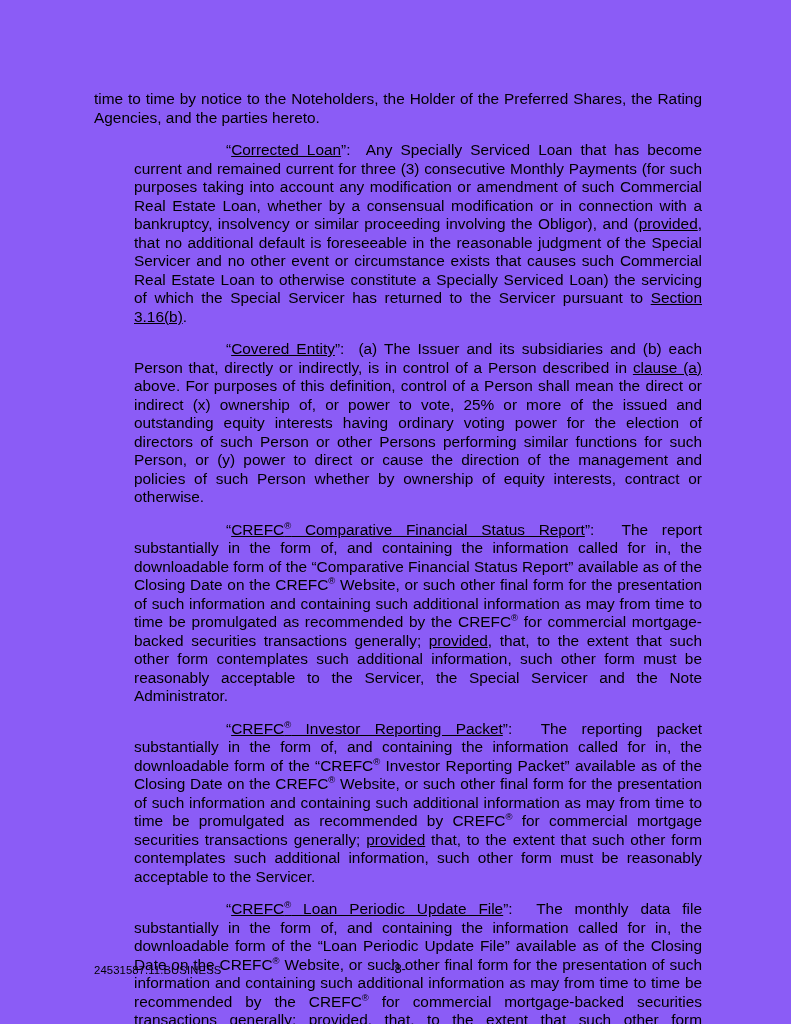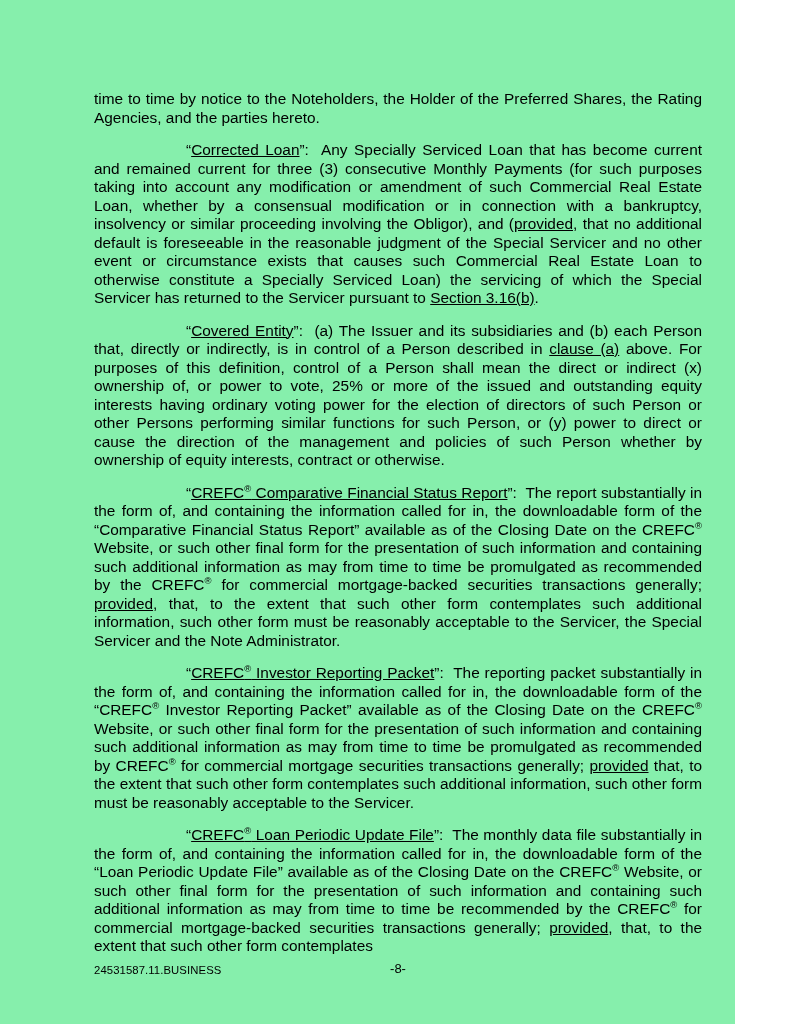--- a/index.html
+++ b/index.html
@@ -1,37 +1,37 @@
 <!DOCTYPE html>
 <html><head>
 <meta charset="utf-8">
 <style>
   html, body { margin: 0; padding: 0; background: #ffffff; }
   .page {
     position: relative;
-    width: 735px;
+    width: 791px;
     height: 1024px;
-    background: #86efac;
+    background: #8b5cf6;
     overflow: hidden;
     font-family: "Liberation Sans", "DejaVu Sans", sans-serif;
     color: #000000;
   }
   .content {
     position: absolute;
     left: 94px;
     top: 90px;
     width: 608px;
   }
   p.para {
     margin: 0 0 14px 0;
     font-size: 15.4px;
     line-height: 18.5px;
     text-align: justify;
   }
-  p.para.indent { text-indent: 92px; }
+  p.para.indent { text-indent: 92px; margin-left: 40px; }
   .u { text-decoration: underline; }
   sup {
     font-size: 0.62em;
     vertical-align: super;
     line-height: 0;
   }
   .footer-id {
     position: absolute;
     left: 94px;
     top: 964px;

